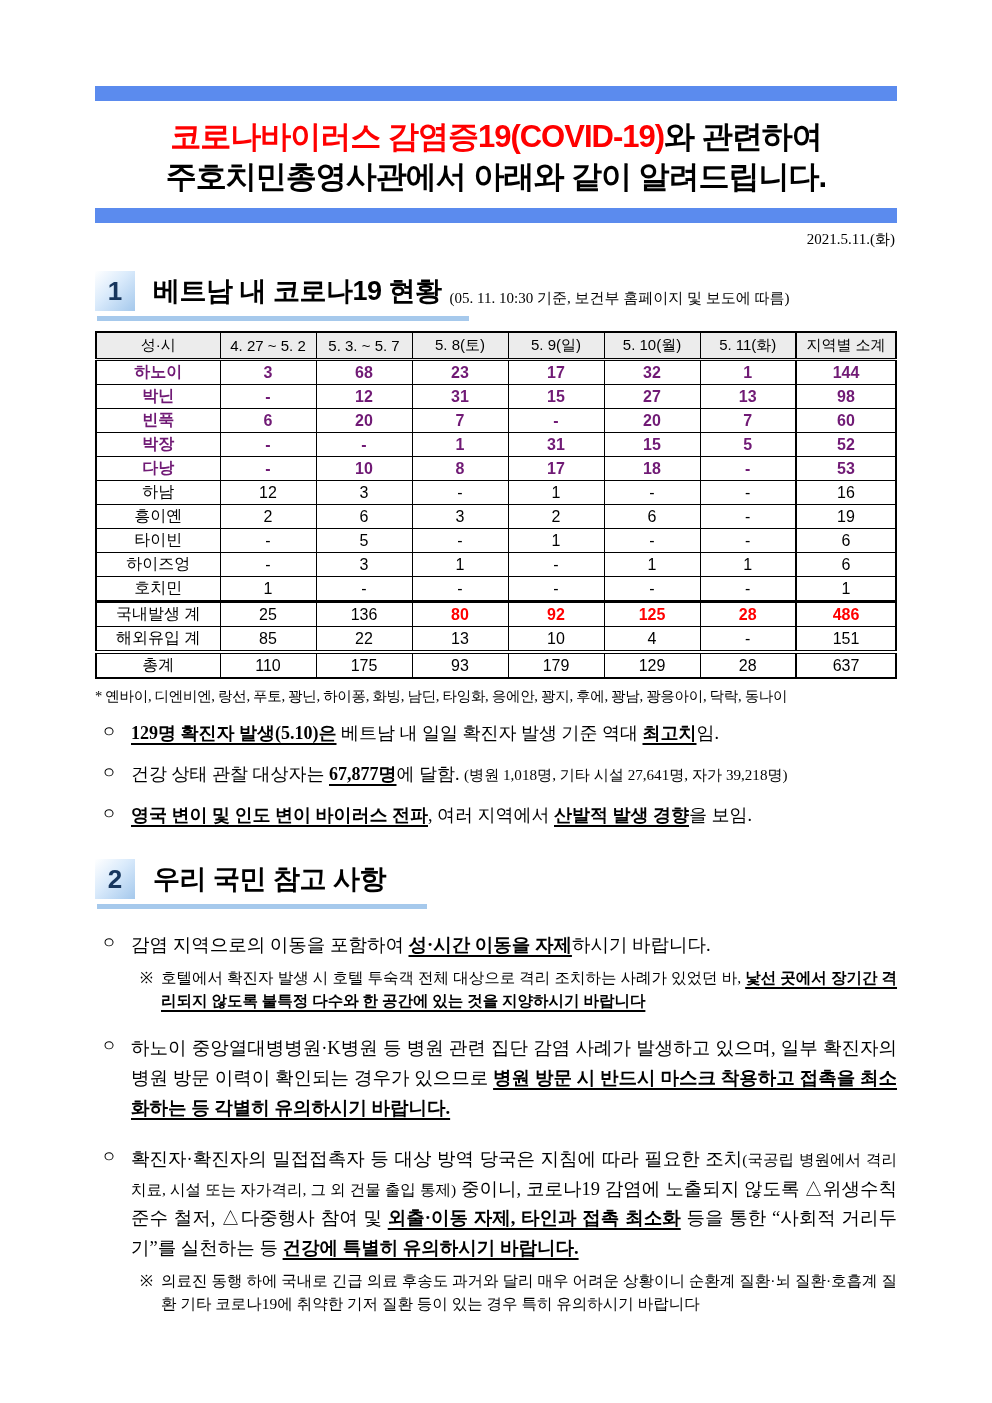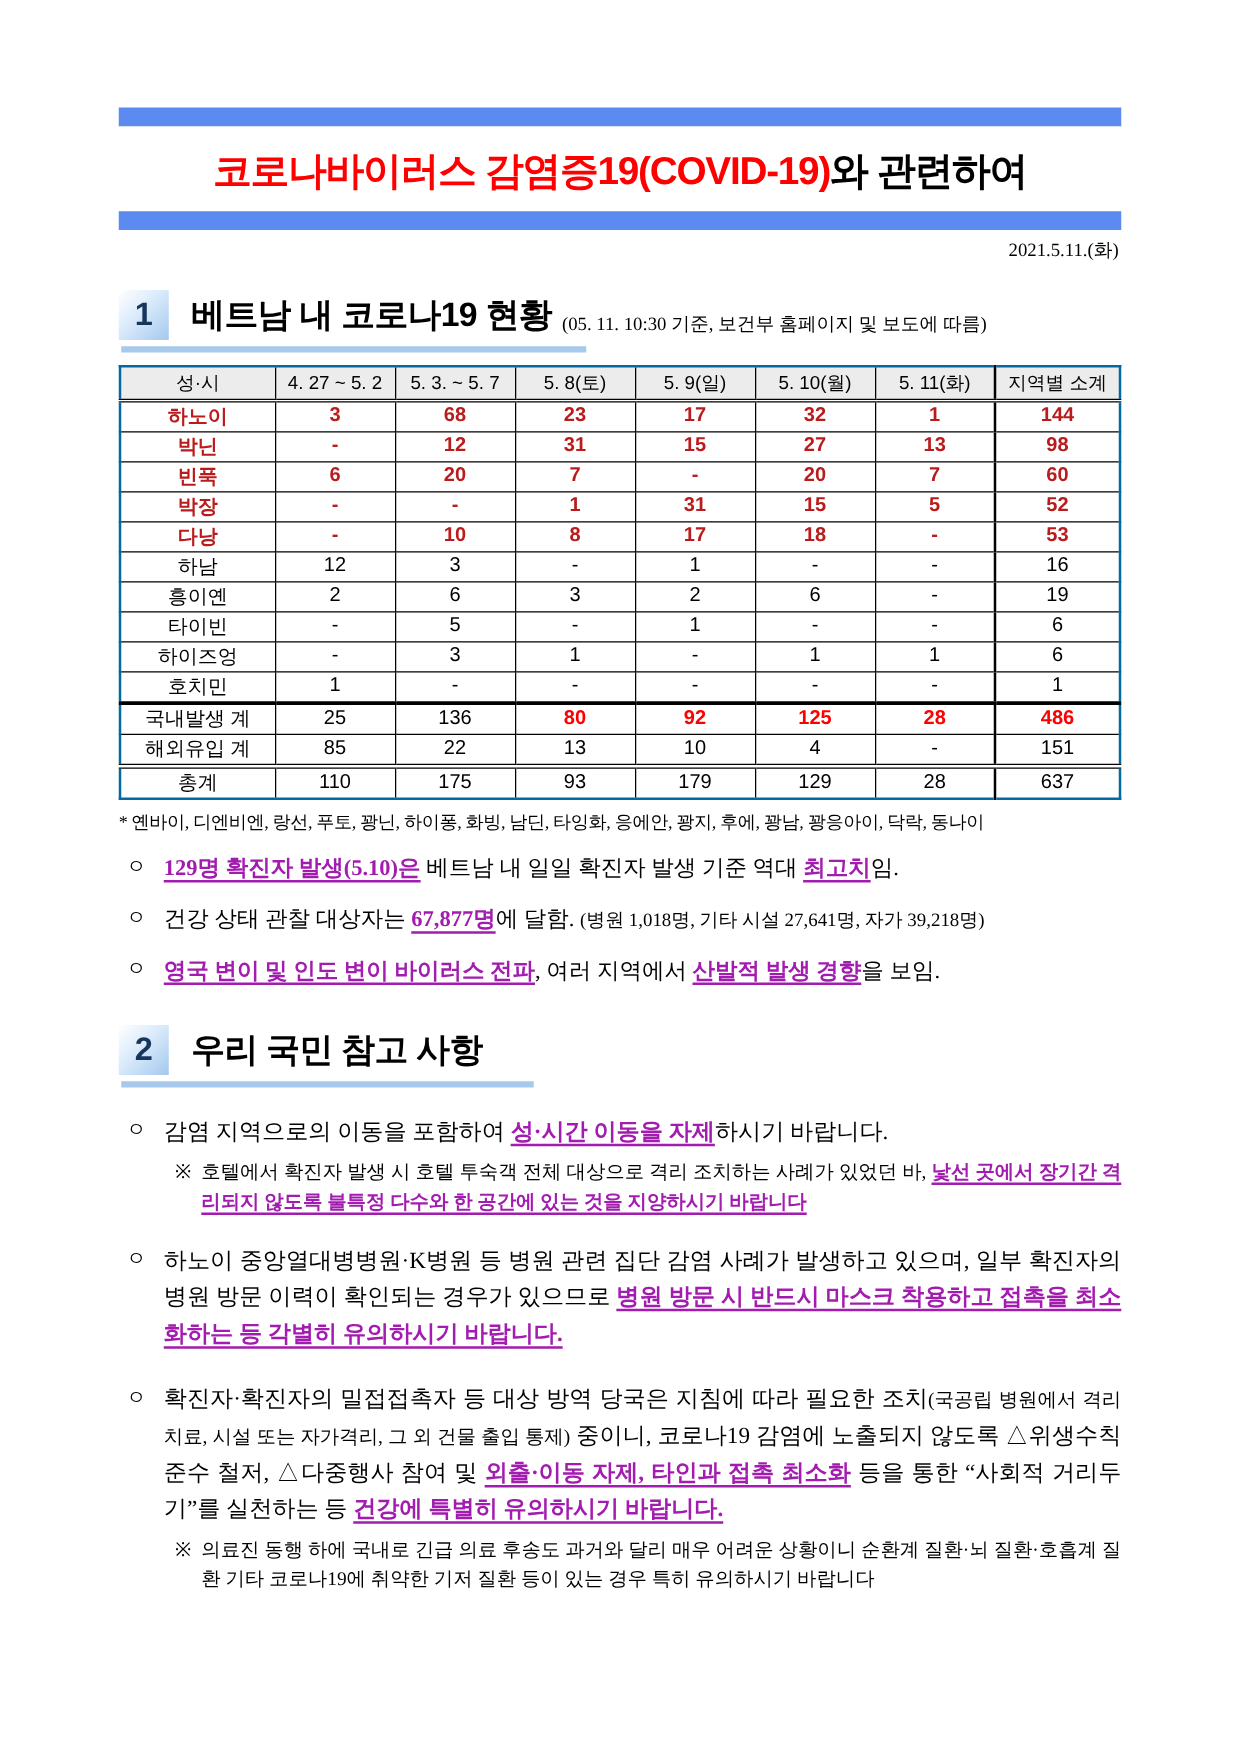--- a/index.html
+++ b/index.html
@@ -31,64 +31,65 @@
     font-size:26px; display:flex; align-items:center; justify-content:center;
   }
   .section-title {
     font-family:"Liberation Sans", sans-serif; font-weight:bold; font-size:27px;
     letter-spacing:-0.5px; margin-left:18px; white-space:nowrap;
   }
   .section-note { font-size:15px; margin-left:8px; align-self:flex-end; padding-bottom:3px; white-space:nowrap; }
 
   table.covid-table {
     width:100%; border-collapse:collapse; table-layout:fixed; margin-top:10px;
-    font-family:"Liberation Sans", sans-serif; border:2px solid #0369a1;
+    font-family:"Liberation Sans", sans-serif; border:2px solid #000000;
   }
   .covid-table th {
     background:#ececec; font-weight:normal; font-size:15px; padding:3px 0;
     border:1px solid #000; border-bottom:3px double #000; text-align:center;
   }
   .covid-table th:first-child { width:15.5%; }
   .covid-table th:last-child  { width:12.5%; border-left:2px solid #000; }
   .covid-table td {
     border:1px solid #000; text-align:center; font-size:16px; padding:1px 0;
   }
   .covid-table td:last-child { border-left:2px solid #000; }
-  tr.row-red td { color:#b91c1c; font-weight:bold; }
+  tr.row-red td { color:#701a75; font-weight:bold; }
   td.cell-red { color:#ff0000; font-weight:bold; }
   tr.bt-thick td { border-top:3px solid #000; }
   tr.bt-double td { border-top:4px double #000; }
 
   .footnote { font-size:14.5px; margin-top:8px; letter-spacing:-0.3px; }
 
   .bullet { display:flex; margin-top:14px; font-size:18px; }
   .bullet-marker { flex:none; width:36px; padding-left:6px; font-size:16px; padding-top:2px; }
   .bullet-body { flex:1; text-align:justify; line-height:1.5; }
   .s2 .bullet { margin-top:22px; font-size:18.5px; }
   .s2 .bullet-body { line-height:1.6; }
 
   .bullet-note { display:flex; margin-top:5px; font-size:15.5px; }
   .bullet-note .note-marker { flex:none; width:30px; text-align:right; padding-right:8px; }
   .bullet-note .note-body { flex:1; text-align:justify; line-height:1.5; }
 
   .seg-red-u {
-    color:#a21caf; font-weight:bold; text-decoration:underline;
+    color:#000000; font-weight:bold; text-decoration:underline;
     text-decoration-thickness:1.5px; text-underline-offset:4px;
   }
   .seg-small { font-size:0.84em; }
 </style>
 </head>
 <body>
 
 <div class="page">
 
   <div class="bar"></div>
 
   <div class="banner">
     <div class="banner-line"><span class="seg-red">코로나바이러스 감염증19(COVID-19)</span><span>와 관련하여</span></div>
+    <div class="banner-line"><span>주호치민총영사관에서 아래와 같이 알려드립니다.</span></div>
   </div>
 
   <div class="bar"></div>
 
   <div class="date-line">2021.5.11.(화)</div>
 
   <div class="section-heading">
     <div class="heading-underline u1"></div>
     <div class="badge">1</div>
     <div class="section-title">베트남 내 코로나19 현황</div>

